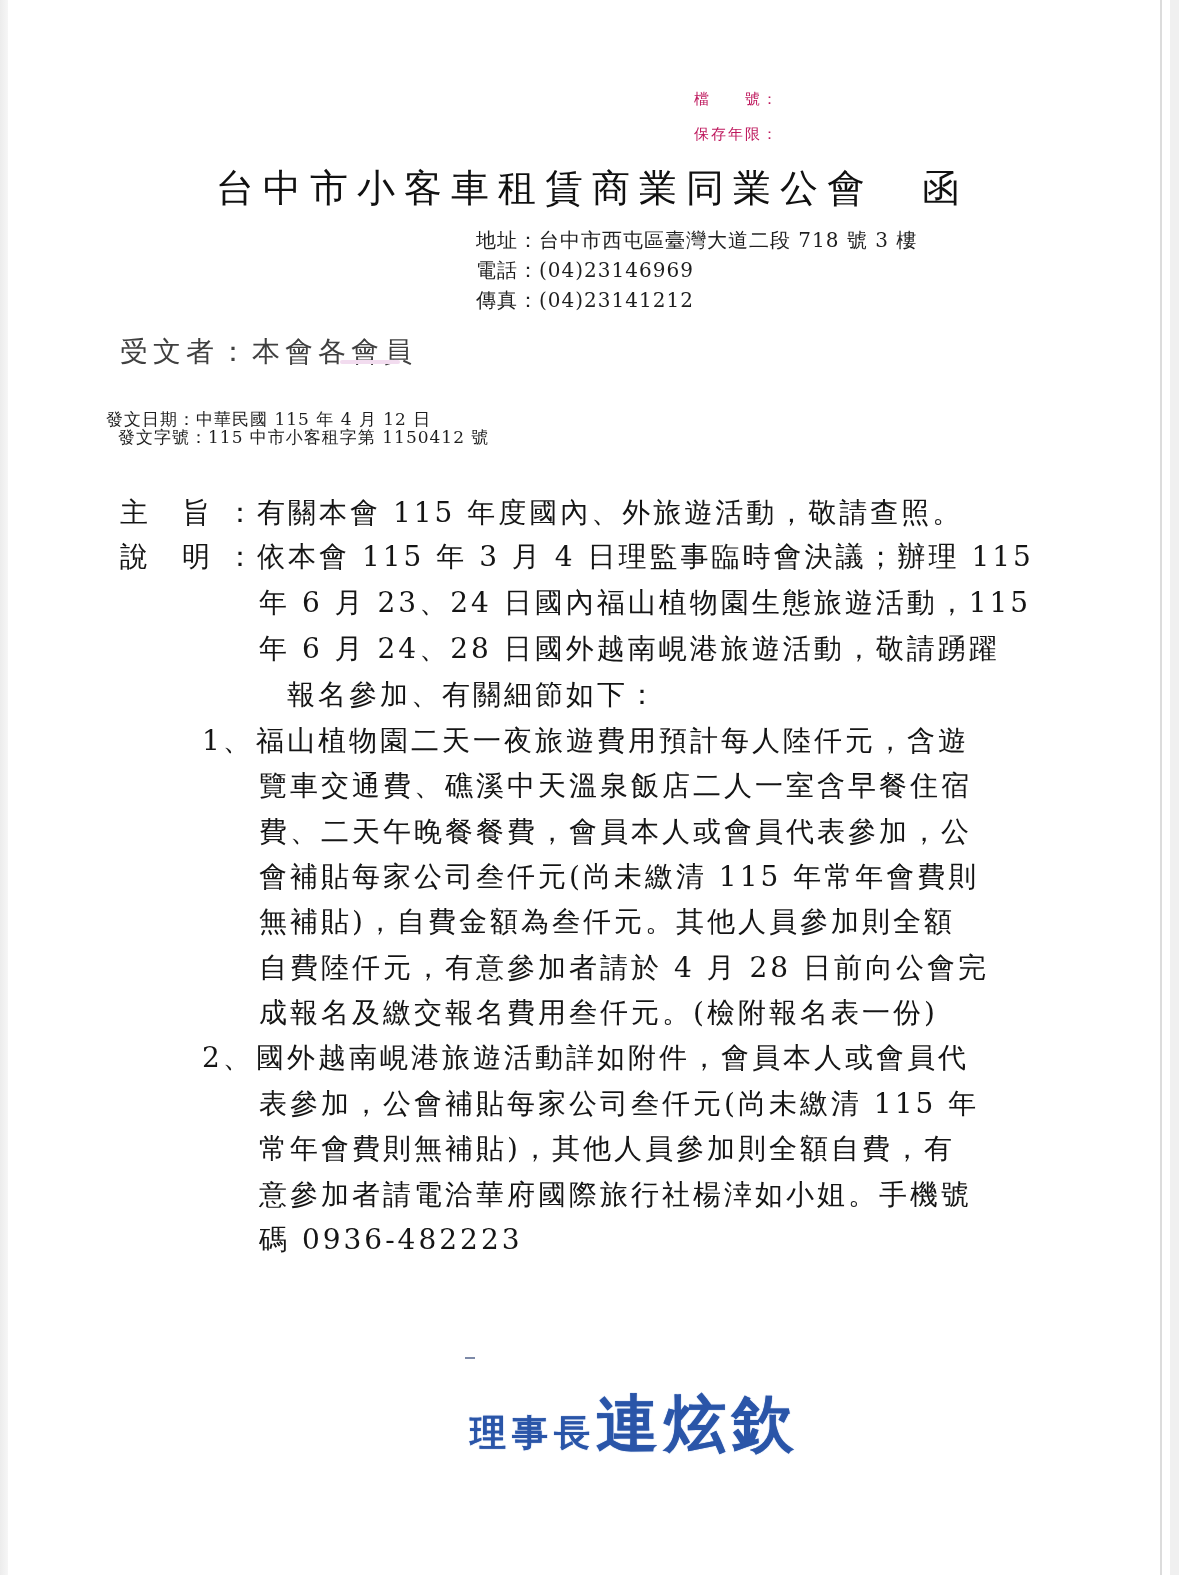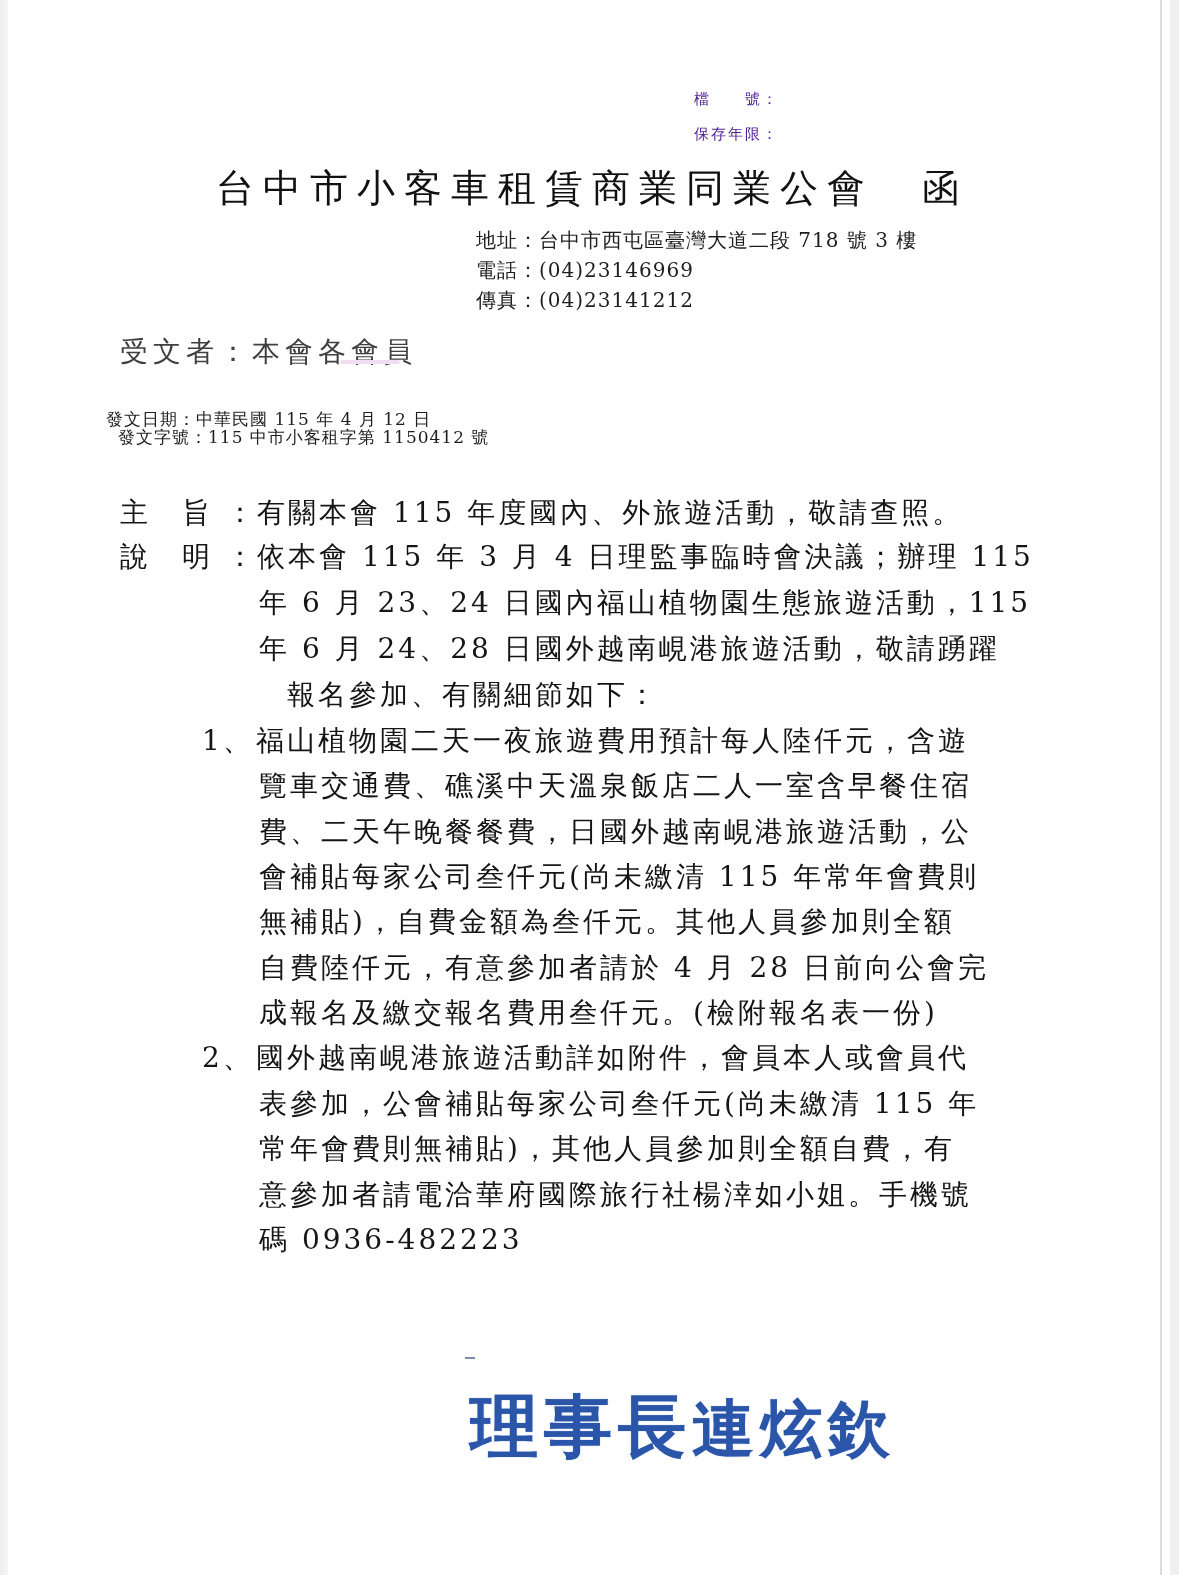--- a/index.html
+++ b/index.html
@@ -9,36 +9,36 @@
     font-family: "DejaVu Serif", "Liberation Serif", serif;
     color: #1a1a1a;
   }
   .edge-left { position: absolute; left: 0; top: 0; width: 8px; height: 1575px;
     background: linear-gradient(to right, #ececec, #f6f6f6); }
   .edge-right-line { position: absolute; left: 1160px; top: 0; width: 2px; height: 1575px; background: #dcdcdc; }
   .edge-right { position: absolute; left: 1170px; top: 0; width: 9px; height: 1575px; background: #f0f0f0; }
 
   .abs { position: absolute; white-space: nowrap; }
 
-  .meta { font-size: 15px; letter-spacing: 2px; color: #4c1d95; }
+  .meta { font-size: 15px; letter-spacing: 2px; color: #be185d; }
   .title { font-size: 38px; letter-spacing: 9px; color: #111; font-family: "DejaVu Serif", serif; }
   .contact { font-size: 20px; letter-spacing: 1px; color: #1e1e1e; }
   .recipient { font-size: 28px; letter-spacing: 5px; color: #404040; }
   .dateinfo { font-size: 17px; letter-spacing: 1px; color: #1e1e1e; }
 
   .body-line { font-size: 28px; letter-spacing: 3px; color: #151515; line-height: 1; }
   .label { display: inline-block; width: 120px; letter-spacing: 0; }
   .label span { display: inline-block; }
 
   .signature {
     font-family: "DejaVu Serif", serif; font-weight: bold;
     color: #2a55a8; font-size: 62px; letter-spacing: 6px;
     text-shadow: 0 0 1px #3a66b8;
   }
-  .signature .small { font-size: 68px; }
+  .signature .small { font-size: 36px; }
   .dot-mark { position: absolute; left: 465px; top: 1357px; width: 10px; height: 2px; background: #7d8aa8; }
   .pink-mark { position: absolute; left: 340px; top: 360px; width: 60px; height: 4px; background: #f2dcef; border-radius: 2px; }
 </style>
 </head>
 <body>
 
 <div class="edge-left"></div>
 <div class="edge-right-line"></div>
 <div class="edge-right"></div>
 
@@ -66,21 +66,21 @@
 <div class="abs body-line" style="left:120px; top:543px;">
   <span class="label"><span style="width:62px;">說</span><span>明</span></span><span style="margin-left:-14px;">：依本會 115 年 3 月 4 日理監事臨時會決議；辦理 115</span>
 </div>
 <div class="abs body-line" style="left:259px; top:589px;">年 6 月 23、24 日國內福山植物園生態旅遊活動，115</div>
 <div class="abs body-line" style="left:259px; top:635px;text-align:right;">年 6 月 24、28 日國外越南峴港旅遊活動，敬請踴躍</div>
 <div class="abs body-line" style="left:259px; top:681px;margin-left:28px;">報名參加、有關細節如下：</div>
 
 <div class="abs body-line" style="left:202px; top:727px;">1、</div>
 <div class="abs body-line" style="left:256px; top:727px;">福山植物園二天一夜旅遊費用預計每人陸仟元，含遊</div>
 <div class="abs body-line" style="left:259px; top:772px;">覽車交通費、礁溪中天溫泉飯店二人一室含早餐住宿</div>
-<div class="abs body-line" style="left:259px; top:818px;">費、二天午晚餐餐費，日國外越南峴港旅遊活動，公</div>
+<div class="abs body-line" style="left:259px; top:818px;">費、二天午晚餐餐費，會員本人或會員代表參加，公</div>
 <div class="abs body-line" style="left:259px; top:863px;">會補貼每家公司叁仟元(尚未繳清 115 年常年會費則</div>
 <div class="abs body-line" style="left:259px; top:908px;">無補貼)，自費金額為叁仟元。其他人員參加則全額</div>
 <div class="abs body-line" style="left:259px; top:954px;">自費陸仟元，有意參加者請於 4 月 28 日前向公會完</div>
 <div class="abs body-line" style="left:259px; top:999px;">成報名及繳交報名費用叁仟元。(檢附報名表一份)</div>
 
 <div class="abs body-line" style="left:202px; top:1044px;">2、</div>
 <div class="abs body-line" style="left:256px; top:1044px;">國外越南峴港旅遊活動詳如附件，會員本人或會員代</div>
 <div class="abs body-line" style="left:259px; top:1090px;">表參加，公會補貼每家公司叁仟元(尚未繳清 115 年</div>
 <div class="abs body-line" style="left:259px; top:1135px;">常年會費則無補貼)，其他人員參加則全額自費，有</div>
 <div class="abs body-line" style="left:259px; top:1181px;">意參加者請電洽華府國際旅行社楊涬如小姐。手機號</div>

